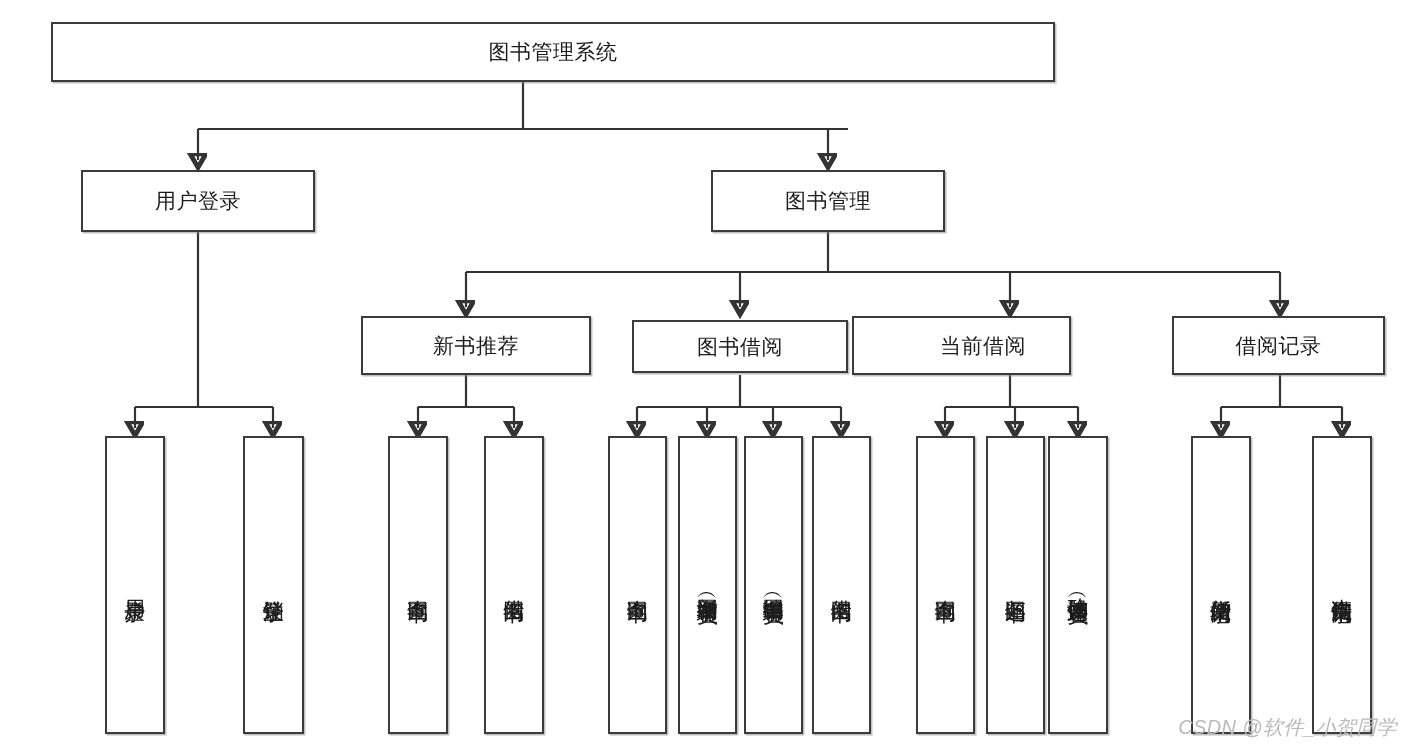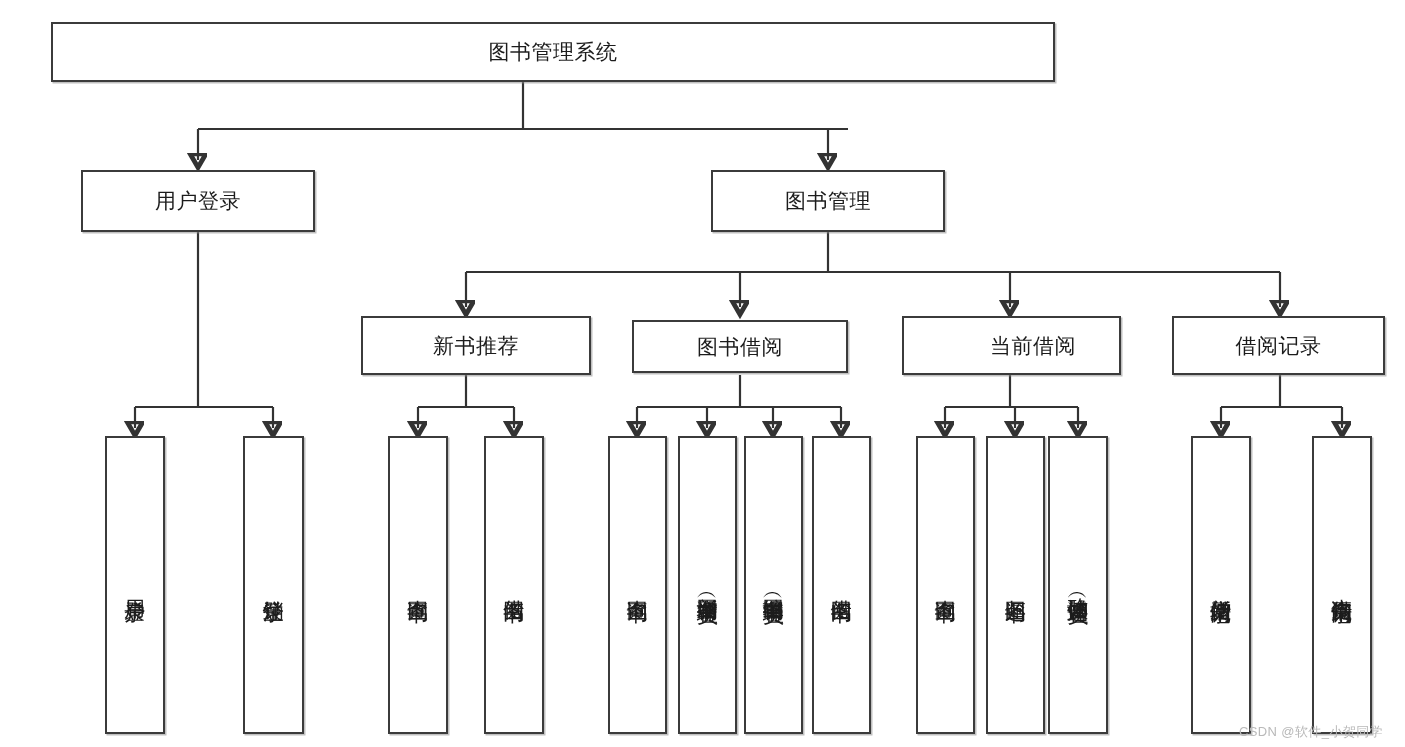--- a/index.html
+++ b/index.html
@@ -61,26 +61,27 @@
     height: 747px;
     pointer-events: none;
   }
   svg.connectors path, svg.connectors line {
     stroke: #333333;
     stroke-width: 2.2;
     fill: none;
   }
   .watermark {
     position: absolute;
-    right: 22px;
+    right: 8px;
     bottom: 6px;
-    font-size: 13px;
+    font-size: 20px;
     color: #b9b9b9;
     white-space: nowrap;
     letter-spacing: 0.4px;
+    font-style: italic;
   }
 </style>
 </head>
 <body>
 
 <div id="diagram-root">
 
   <svg class="connectors" viewBox="0 0 1405 747" xmlns="http://www.w3.org/2000/svg">
     <defs>
       <marker id="arrowhead" markerWidth="9" markerHeight="9" refX="3.2" refY="4.2" orient="auto" markerUnits="strokeWidth">
@@ -139,21 +140,21 @@
   <div class="node-box node-h" style="left:711px; top:170px; width:234px; height:62px;">
     <span class="node-label">图书管理</span>
   </div>
 
   <div class="node-box node-h" style="left:361px; top:316px; width:230px; height:59px;">
     <span class="node-label">新书推荐</span>
   </div>
   <div class="node-box node-h" style="left:632px; top:320px; width:216px; height:53px;">
     <span class="node-label">图书借阅</span>
   </div>
-  <div class="node-box node-h" style="left:902px; top:316px; width:219px; height:59px;padding-left:43px;">
+  <div class="node-box node-h" style="left:852px; top:316px; width:219px; height:59px;padding-left:43px;">
     <span class="node-label">当前借阅</span>
   </div>
   <div class="node-box node-h" style="left:1172px; top:316px; width:213px; height:59px;text-align:center;">
     <span class="node-label">借阅记录</span>
   </div>
 
   <div class="node-box node-v" style="left:105px; top:436px; width:60px; height:298px;">
     <span class="node-label">用户登录</span>
   </div>
   <div class="node-box node-v" style="left:243px; top:436px; width:61px; height:298px;">

